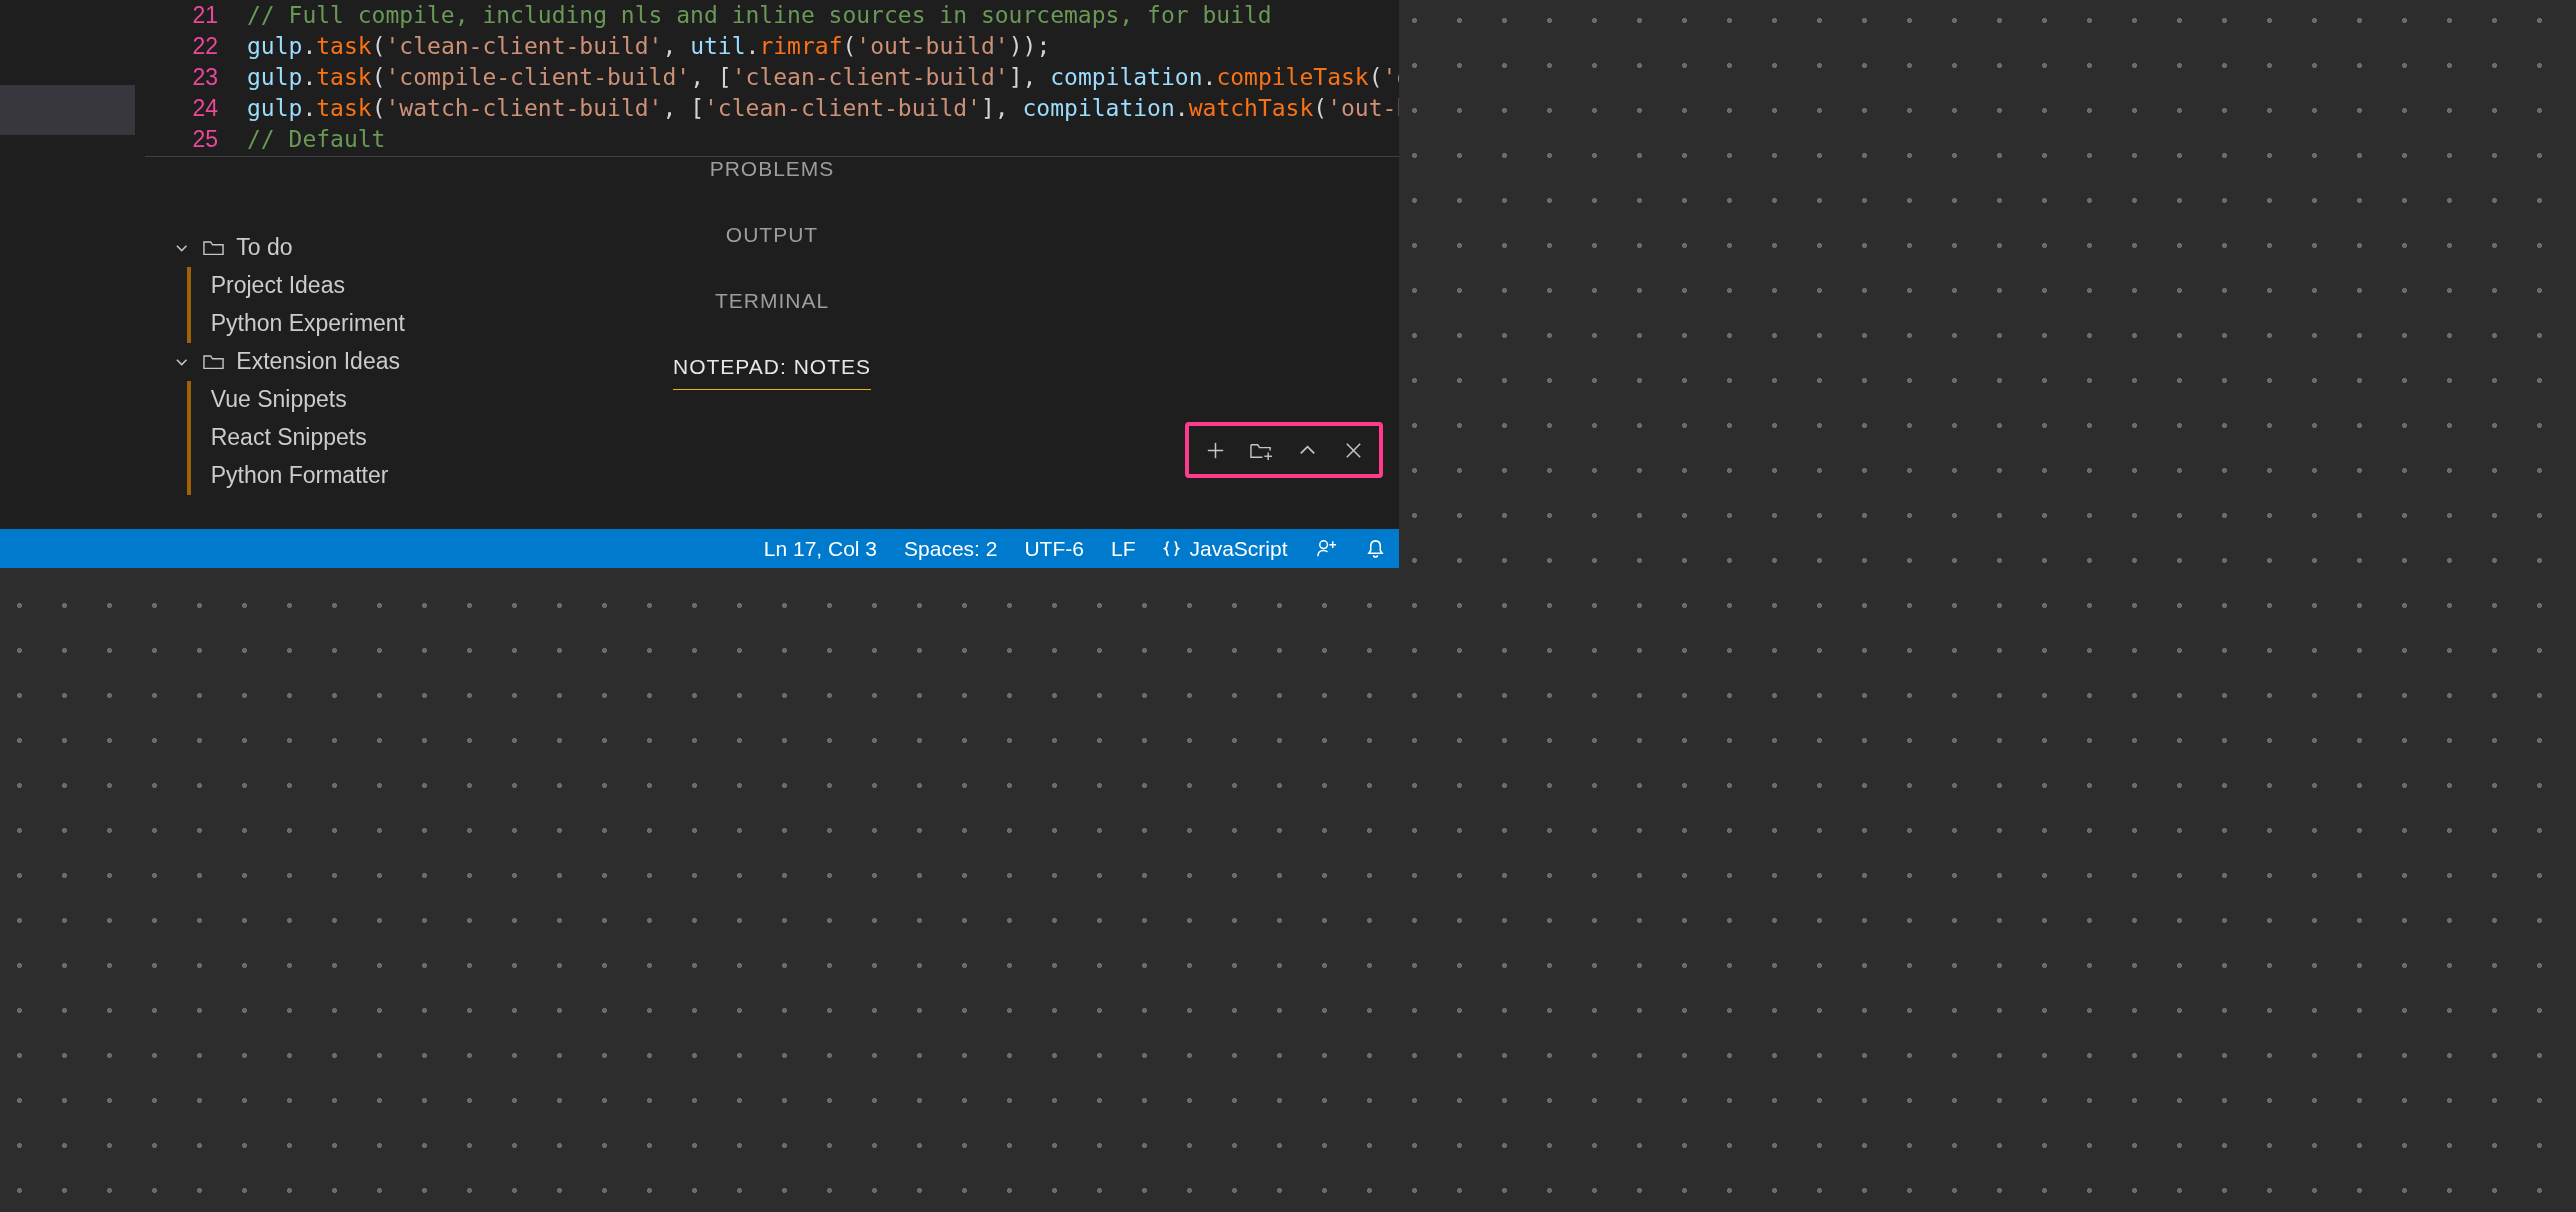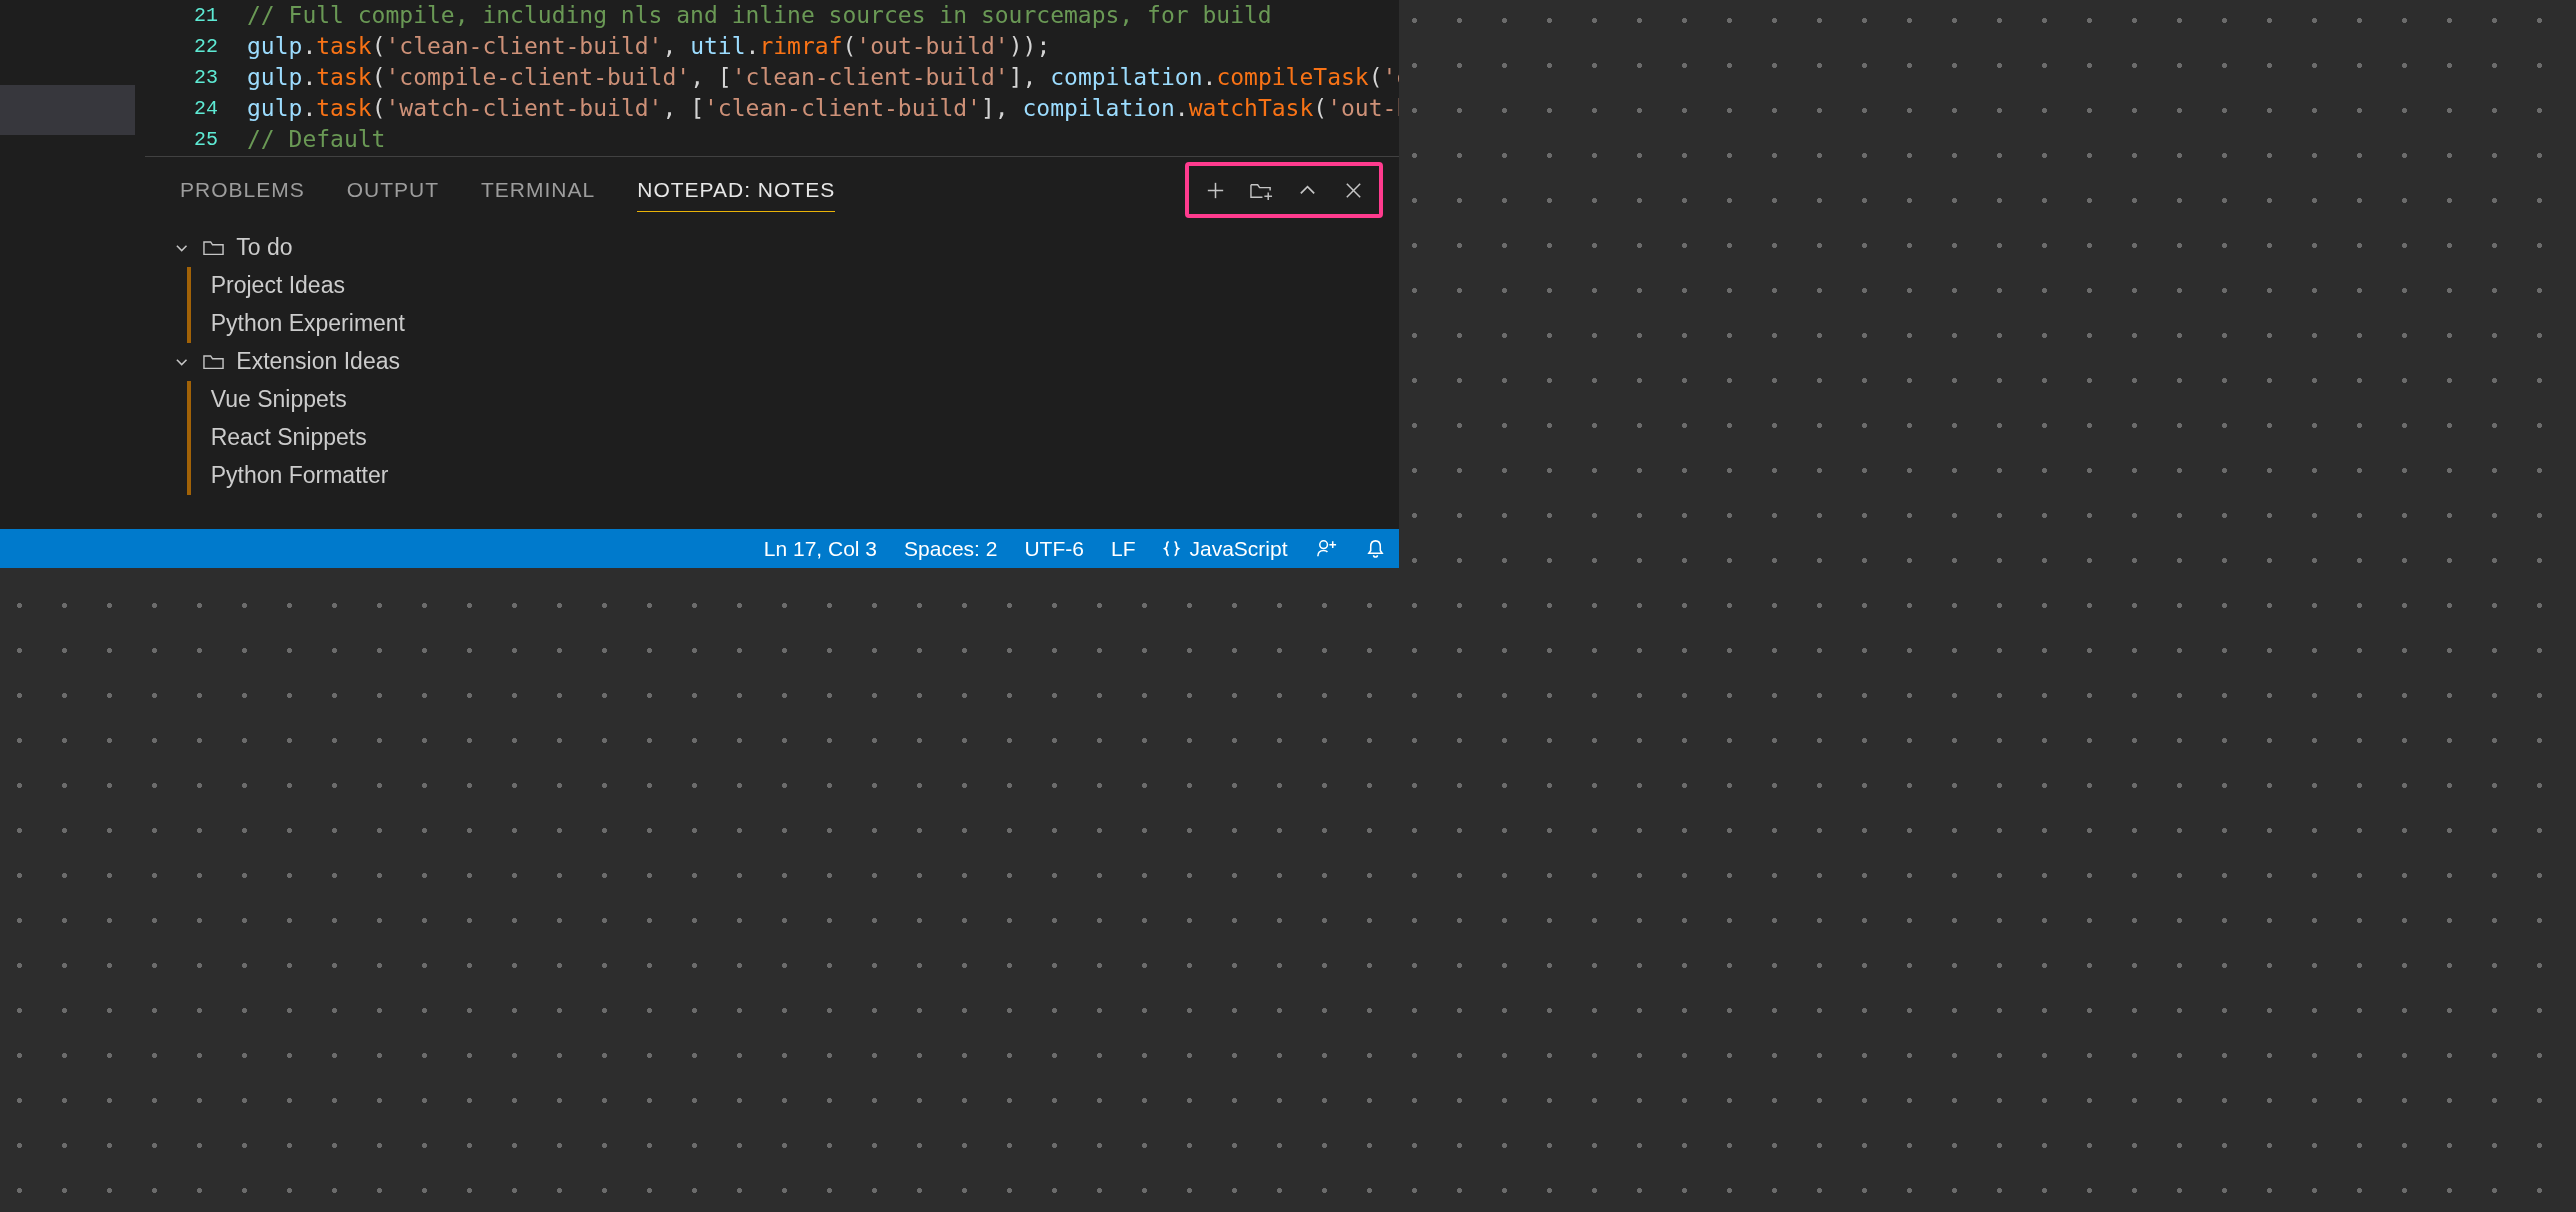--- a/index.html
+++ b/index.html
@@ -39,23 +39,23 @@
     height: 156px;
     display: flex;
     position: relative;
     overflow: hidden;
     margin-left: 145px;
   }
   .gutter {
     width: 102px;
     text-align: right;
     padding-right: 29px;
-    color: #5eead4;
-    font-family: Liberation Mono, monospace;
-    font-size: 20px;
+    color: #ec4899;
+    font-family: Liberation Sans, sans-serif;
+    font-size: 23px;
     line-height: 31px;
   }
   .code-content {
     flex: 1;
     font-family: "SF Mono", Menlo, Consolas, monospace;
     font-size: 23px;
     line-height: 31px;
     white-space: pre;
     overflow: hidden;
   }
@@ -72,20 +72,21 @@
     display: flex;
     flex-direction: column;
     margin-left: 145px;
   }
   .panel-tabs {
     display: flex;
     align-items: center;
     height: 66px;
     padding: 0 35px 0 35px;
     gap: 42px;
+    flex-direction: column;
   }
   .panel-tab {
     font-size: 21px;
     color: #9d9d9d;
     letter-spacing: 1px;
     cursor: pointer;
   }
   .panel-tab.active {
     color: #e7e7e7;
     border-bottom: 1px solid #eab308;

